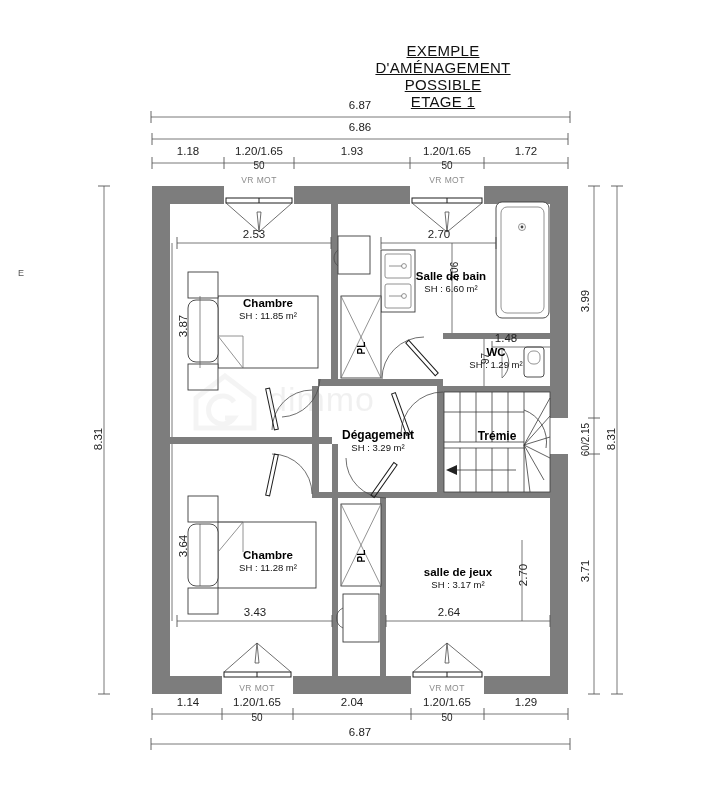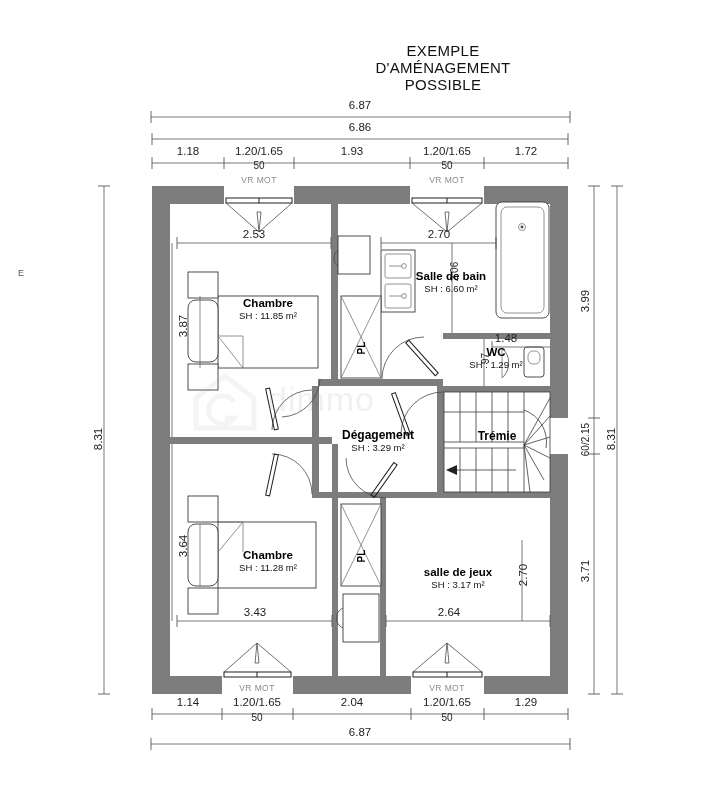--- a/index.html
+++ b/index.html
@@ -9,21 +9,21 @@
     width:722px;height:800px;position:relative;overflow:hidden;
     color:#1a1a1a;
   }
   #stage{position:absolute;left:0;top:0;width:722px;height:800px;}
   svg#plan{position:absolute;left:0;top:0;width:722px;height:800px;display:block;}
 
   .ttl{
     position:absolute;text-align:center;width:260px;
     font-size:15px;line-height:17px;letter-spacing:.3px;color:#111;
   }
-  .ttl div{white-space:nowrap;}
+  .ttl div{white-space:nowrap;text-decoration:underline;}
 
   .dimtxt{
     position:absolute;font-size:11.5px;color:#222;white-space:nowrap;
     text-align:center;
   }
   .dimtxt.sm{font-size:10px;}
   .dimtxt.vr{font-size:8.5px;color:#8b8b8b;letter-spacing:.4px;}
   .rot{transform:rotate(-90deg);transform-origin:50% 50%;}
 
   .roomlbl{
@@ -51,20 +51,21 @@
 </style>
 </head>
 <body>
 
 <div id="stage">
 
   <div class="ttl" style="left:313px;top:42px;">
     <div>EXEMPLE</div>
     <div>D'AMÉNAGEMENT</div>
     <div>POSSIBLE</div>
+    <div>ETAGE 1</div>
   </div>
 
   <div class="compass" style="left:18px;top:268px;">
     <span>E</span>
   </div>
 
   <svg id="plan" viewBox="0 0 722 800">
     <defs>
       <style>
         .wall{fill:#7d7d7d;}

